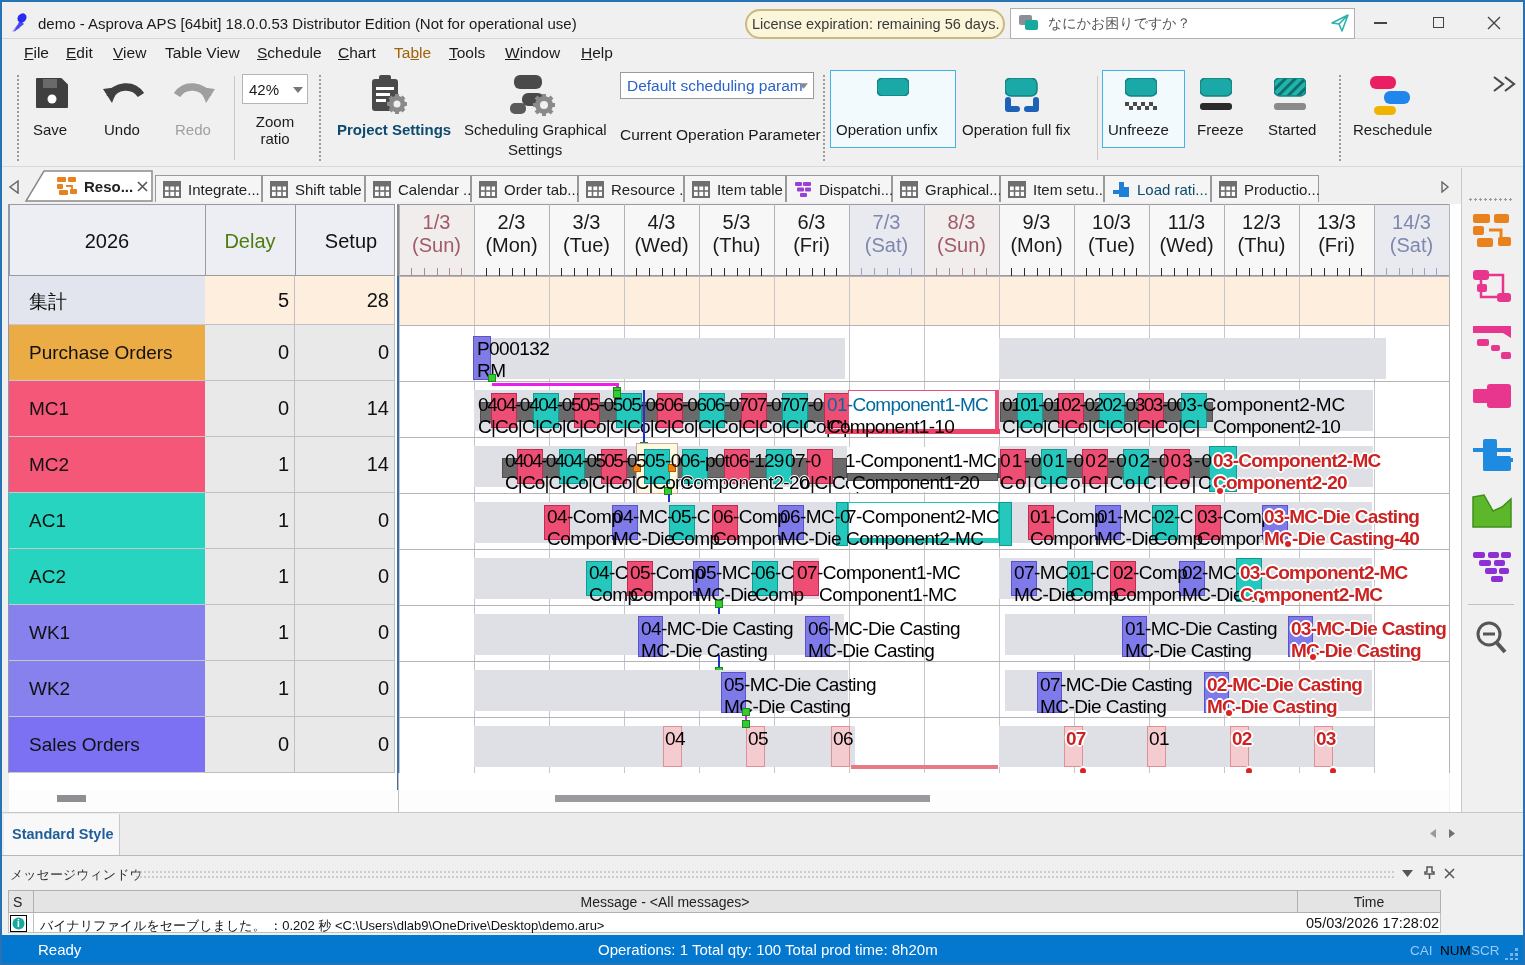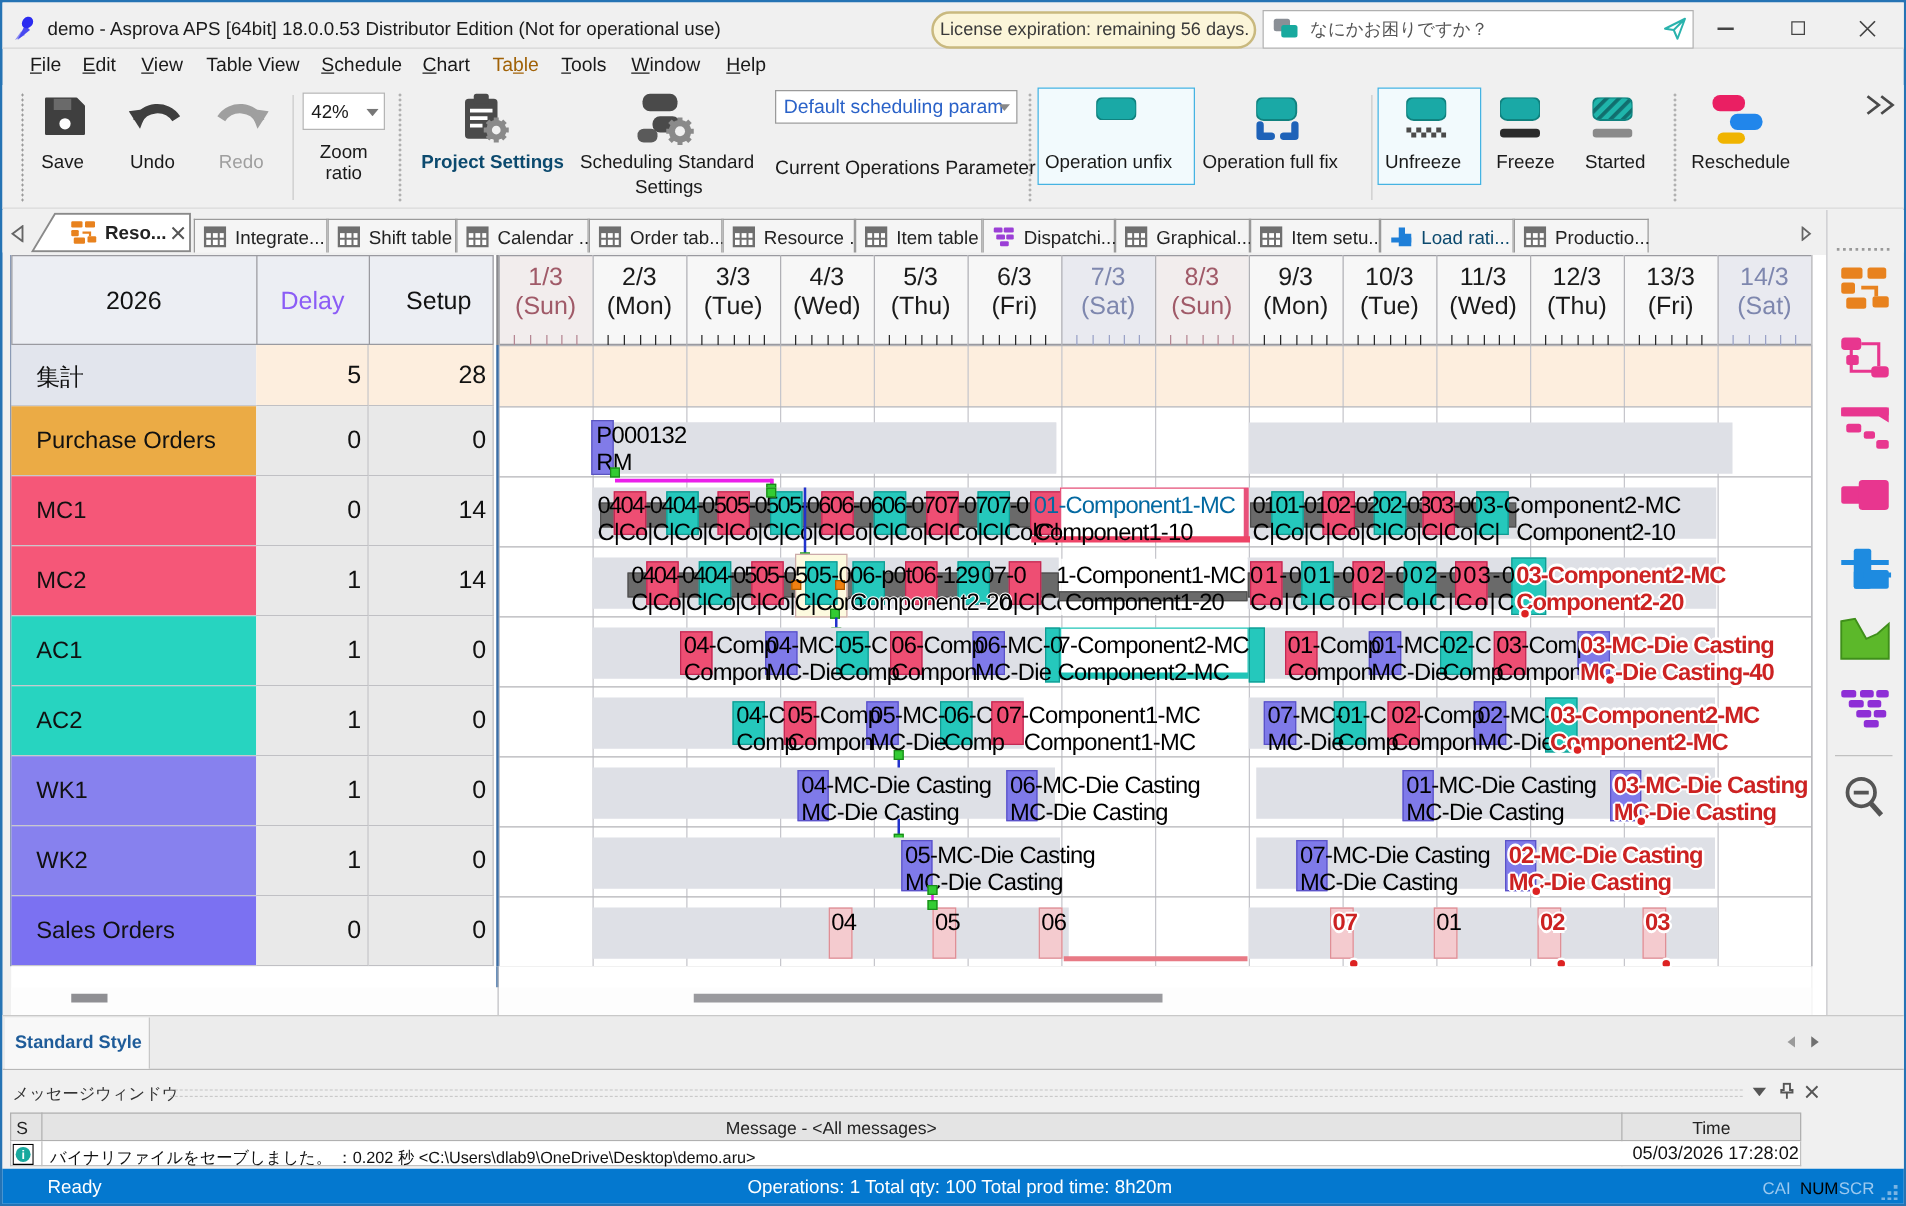--- a/index.html
+++ b/index.html
@@ -99,28 +99,28 @@
       <circle cx="36" cy="32" r="9"></circle>
 <g stroke="#8a8a8a" stroke-width="4">
 <line x1="36" y1="21" x2="36" y2="43"></line>
         <line x1="25" y1="32" x2="47" y2="32"></line>
 <line x1="28" y1="24" x2="44" y2="40"></line>
         <line x1="44" y1="24" x2="28" y2="40"></line>
       </g>
 <circle cx="36" cy="32" r="4" fill="#f0f0f0"></circle>
     </g>
 </svg>
-<div class="t" style="left:464px;top:121px;font-size:15px;color:#1a1a1a;">Scheduling Standard</div>
+<div class="t" style="left:464px;top:121px;font-size:15px;color:#1a1a1a;">Scheduling Graphical</div>
 <div class="t" style="left:508px;top:141px;font-size:15px;color:#1a1a1a;">Settings</div>
 <div class="a" style="left:620px;top:72px;width:194px;height:27px;background:#fff;border:1px solid #9a9a9a;"></div>
 <div class="t" style="left:627px;top:77px;font-size:15.5px;color:#2a62c8;">Default scheduling param</div>
 <svg class="a" style="left:799px;top:83px;" width="9" height="6" viewBox="0 0 10 6">
     <path d="M0 0 L10 0 L5 6 Z" fill="#888"></path>
   </svg>
-<div class="t" style="left:620px;top:126px;font-size:15.5px;color:#1a1a1a;">Current Operations Parameter</div>
+<div class="t" style="left:620px;top:126px;font-size:15.5px;color:#1a1a1a;">Current Operation Parameter</div>
 <div class="a" style="left:830px;top:70px;width:126px;height:78px;border:1px solid #45b3e2;background:#f2fafd;"></div>
 <svg class="a" style="left:877px;top:78px;" width="32" height="18" viewBox="0 0 32 18">
     <rect x="0" y="0" width="32" height="18" rx="6" fill="#1aa9a6" stroke="#10827f" stroke-width="1.5"></rect>
   </svg>
 <div class="t" style="left:836px;top:121px;font-size:15px;color:#1a1a1a;">Operation unfix</div>
 <svg class="a" style="left:1005px;top:78px;" width="34" height="34" viewBox="0 0 34 34">
     <rect x="0" y="0" width="32" height="18" rx="6" fill="#1aa9a6" stroke="#10827f" stroke-width="1.5"></rect>
 <path d="M3 22 v9 h9" fill="none" stroke="#1e62b8" stroke-width="6" stroke-linejoin="round" stroke-linecap="round"></path>
 <path d="M31 22 v9 h-9" fill="none" stroke="#1e62b8" stroke-width="6" stroke-linejoin="round" stroke-linecap="round"></path>
 </svg>
@@ -277,21 +277,21 @@
       <line x1="1" y1="10" x2="17" y2="10" stroke="#6f6f6f" stroke-width="1.6"></line>
     </svg>Productio...</div>
 <svg class="a" style="left:1440px;top:181px;" width="10" height="12" viewBox="0 0 10 12">
     <path d="M2 1 L8 6 L2 11 Z" fill="none" stroke="#666" stroke-width="1.4"></path>
   </svg>
 <div class="a" style="left:9px;top:204px;width:1440px;height:569px;background:#fff;"></div>
 <div class="a" style="left:9px;top:204px;width:386px;height:72px;background:#eceef3;border:1px solid #9a9aa0;"></div>
 <div class="a" style="left:205px;top:204px;width:1px;height:72px;background:#9a9aa0;"></div>
 <div class="a" style="left:295px;top:204px;width:1px;height:72px;background:#9a9aa0;"></div>
 <div class="t" style="left:9px;top:230px;width:196px;text-align:center;font-size:20px;color:#111;">2026</div>
-<div class="t" style="left:205px;top:230px;width:90px;text-align:center;font-size:20px;color:#8b5cf6;">Delay</div>
+<div class="t" style="left:205px;top:230px;width:90px;text-align:center;font-size:20px;color:#4d7c0f;">Delay</div>
 <div class="t" style="left:295px;top:230px;width:112px;text-align:center;font-size:20px;color:#111;">Setup</div>
 <div class="a" style="left:399px;top:204px;width:75px;height:72px;background:#f2eded;border-top:1px solid #9a9aa0;border-bottom:1px solid #9a9aa0;"></div>
 <div class="t" style="left:399px;top:211px;width:75px;text-align:center;font-size:20px;line-height:23px;color:#a05a68;">1/3<br>(Sun)</div>
 <div class="a" style="left:411px;top:268px;width:1px;height:8px;background:#b58692;"></div>
 <div class="a" style="left:424px;top:268px;width:1px;height:8px;background:#b58692;"></div>
 <div class="a" style="left:437px;top:268px;width:1px;height:8px;background:#b58692;"></div>
 <div class="a" style="left:449px;top:268px;width:1px;height:8px;background:#b58692;"></div>
 <div class="a" style="left:461px;top:268px;width:1px;height:8px;background:#b58692;"></div>
 <div class="a" style="left:399px;top:204px;width:1px;height:72px;background:#b0b0b5;"></div>
 <div class="a" style="left:474px;top:204px;width:75px;height:72px;background:#f7f7f7;border-top:1px solid #9a9aa0;border-bottom:1px solid #9a9aa0;"></div>

